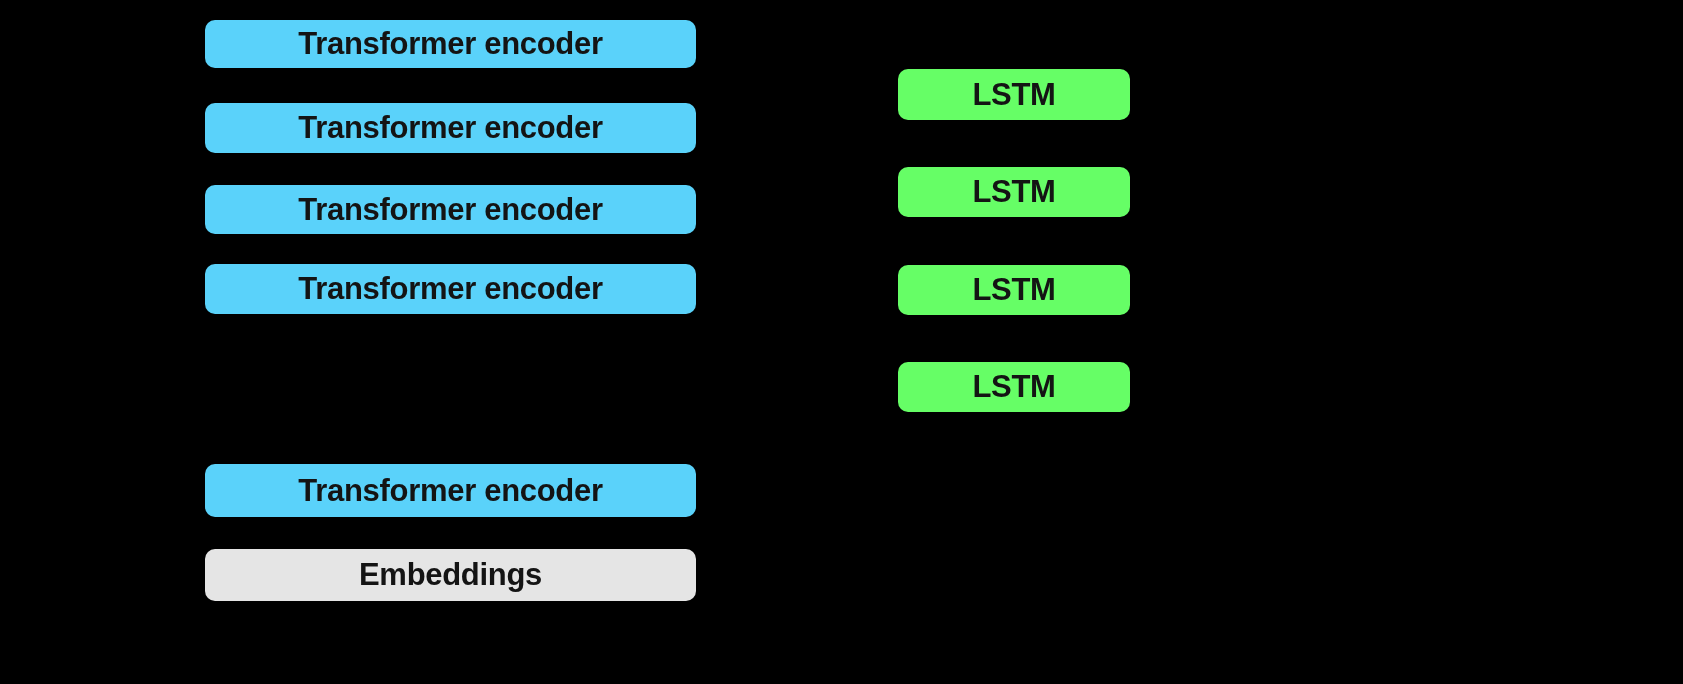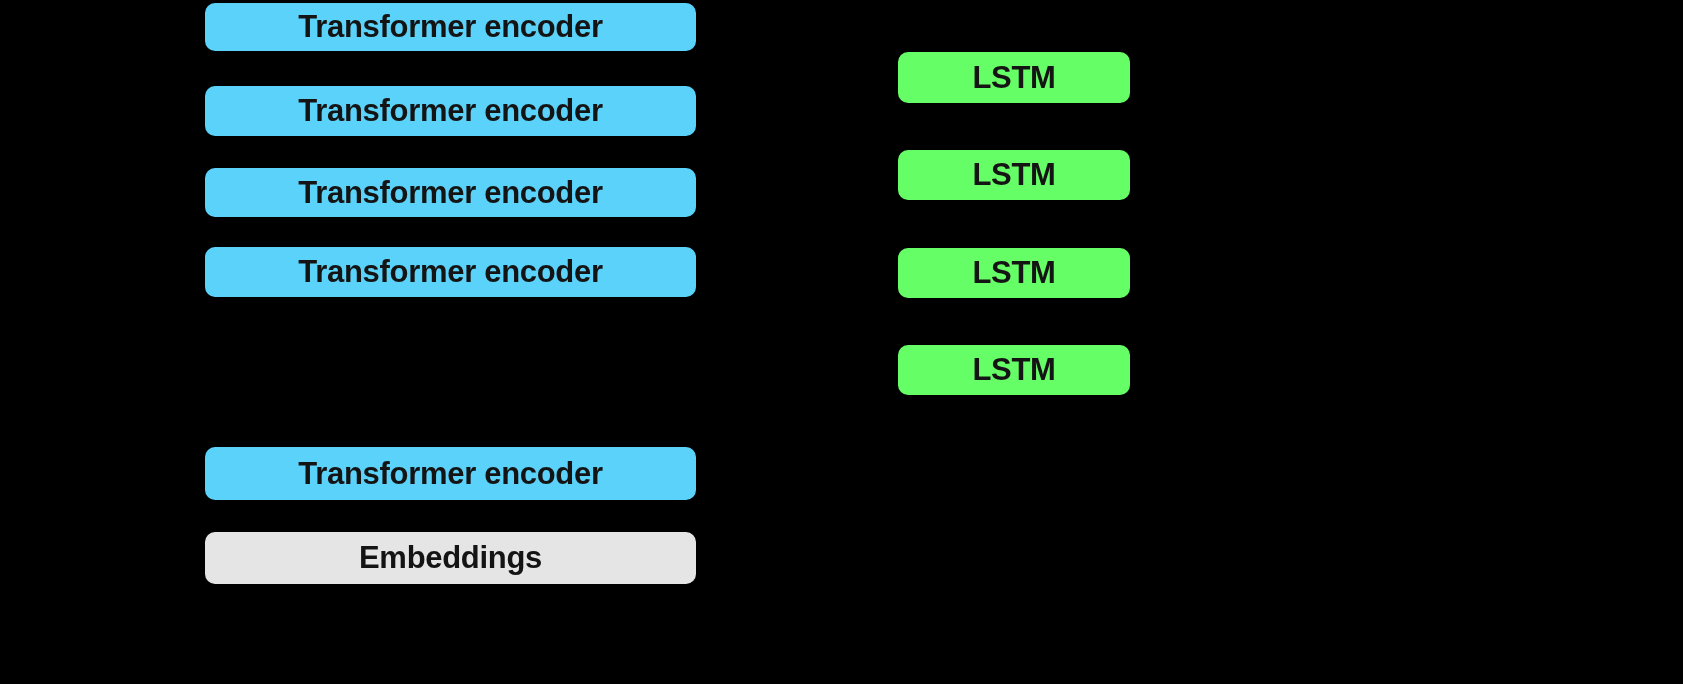--- a/index.html
+++ b/index.html
@@ -17,20 +17,21 @@
   }
   .box {
     position: absolute;
     display: flex;
     align-items: center;
     justify-content: center;
     border-radius: 10px;
     font-weight: 700;
     color: #141414;
     letter-spacing: -0.3px;
+    margin-top: 17px;
   }
   .blue {
     left: 205px;
     width: 491px;
     background: #5AD2FA;
     font-size: 31px;
   }
   .tan {
     left: 205px;
     width: 491px;

